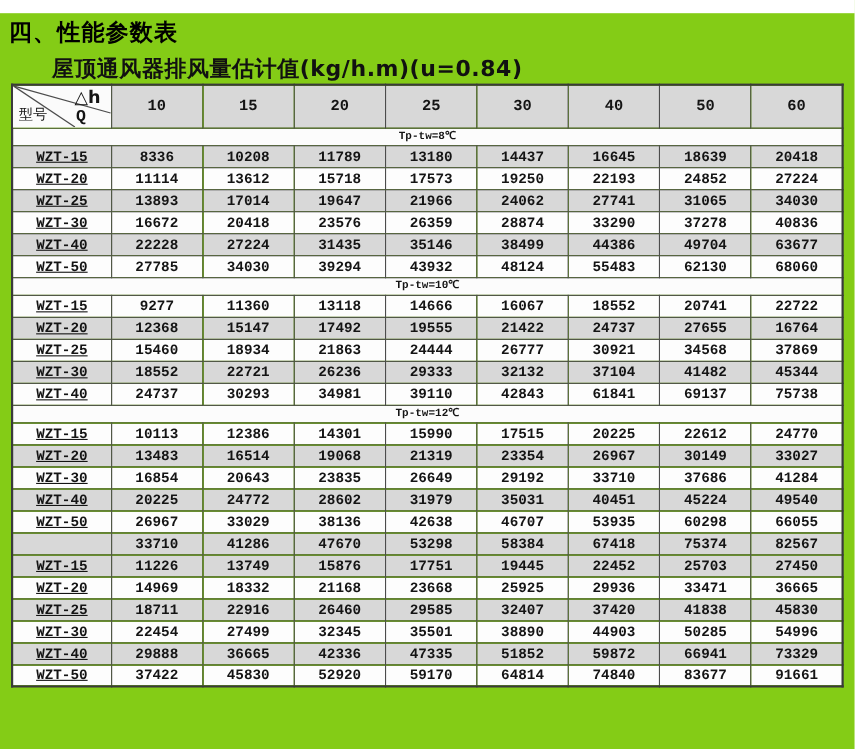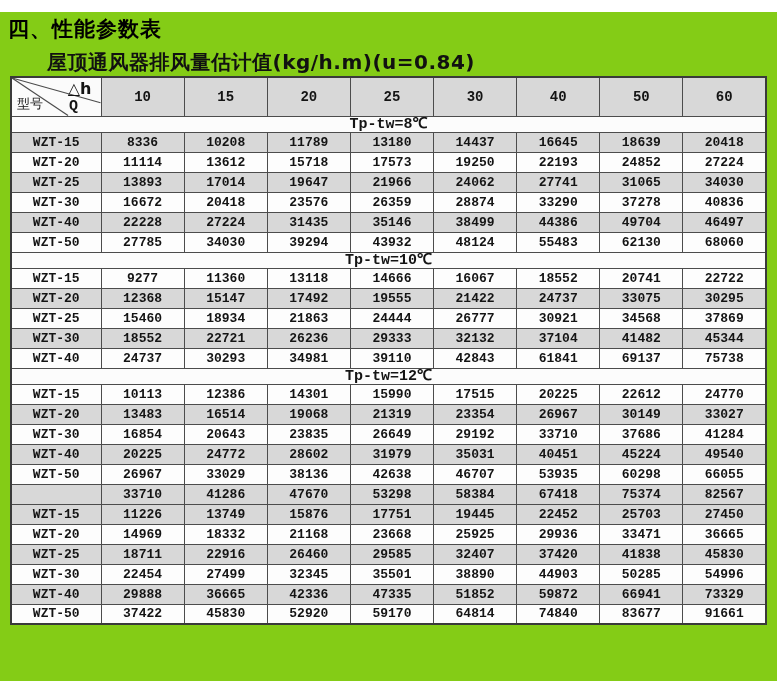--- a/index.html
+++ b/index.html
@@ -52,28 +52,28 @@
   }
   th.corner svg{position:absolute;left:0;top:0;width:100%;height:100%;}
   .c-dh{position:absolute;top:1px;right:9px;font-size:16px;font-weight:bold;
         font-family:"DejaVu Sans","Liberation Sans",sans-serif;}
   .c-q{position:absolute;bottom:1px;left:57px;font-size:15px;font-weight:bold;}
   .c-model{position:absolute;bottom:3px;left:5px;font-size:13px;font-weight:normal;
         font-family:"DejaVu Sans","Liberation Sans",sans-serif;}
   
   tr.section-row td{
     height:16px;background:#fcfcfc;
-    font-size:15px;line-height:15px;
+    font-size:10px;line-height:15px;
   }
   
   tr.data-row td{
     height:20px;font-size:13px;background:#fdfdfd;
   }
   tr.data-row.shaded td{background:var(--shade);}
-  tr.data-row td.model{font-size:13px;}
+  tr.data-row td.model{font-size:13px;text-decoration:underline;}
 </style>
 </head>
 <body>
 
 <div class="doc">
   <h1 class="title">四、性能参数表</h1>
   <div class="subtitle">屋顶通风器排风量估计值(kg/h.m)(u=0.84)</div>
 
   <table class="perf">
     <colgroup>
@@ -160,21 +160,21 @@
         </tr>
         <tr class="data-row shaded">
           <td class="model">WZT-40</td>
           <td class="val">22228</td>
           <td class="val">27224</td>
           <td class="val">31435</td>
           <td class="val">35146</td>
           <td class="val">38499</td>
           <td class="val">44386</td>
           <td class="val">49704</td>
-          <td class="val">46497</td>
+          <td class="val">63677</td>
         </tr>
         <tr class="data-row">
           <td class="model">WZT-50</td>
           <td class="val">27785</td>
           <td class="val">34030</td>
           <td class="val">39294</td>
           <td class="val">43932</td>
           <td class="val">48124</td>
           <td class="val">55483</td>
           <td class="val">62130</td>
@@ -195,22 +195,22 @@
           <td class="val">22722</td>
         </tr>
         <tr class="data-row shaded">
           <td class="model">WZT-20</td>
           <td class="val">12368</td>
           <td class="val">15147</td>
           <td class="val">17492</td>
           <td class="val">19555</td>
           <td class="val">21422</td>
           <td class="val">24737</td>
-          <td class="val">33075</td>
-          <td class="val">30295</td>
+          <td class="val">27655</td>
+          <td class="val">16764</td>
         </tr>
         <tr class="data-row">
           <td class="model">WZT-25</td>
           <td class="val">15460</td>
           <td class="val">18934</td>
           <td class="val">21863</td>
           <td class="val">24444</td>
           <td class="val">26777</td>
           <td class="val">30921</td>
           <td class="val">34568</td>

